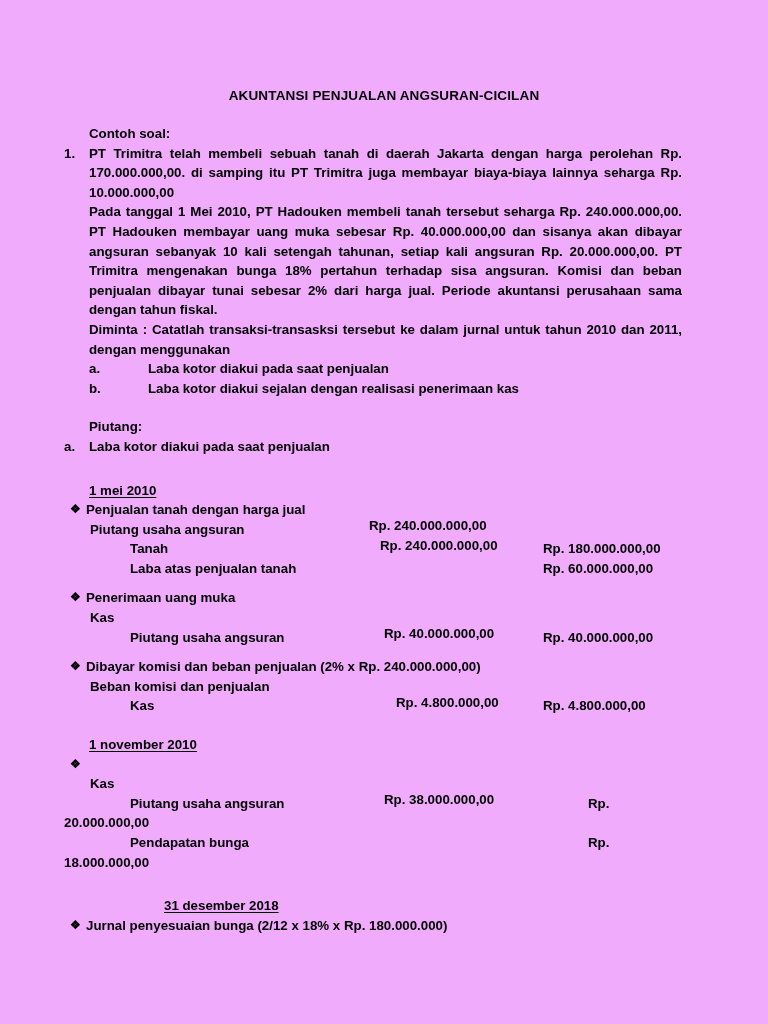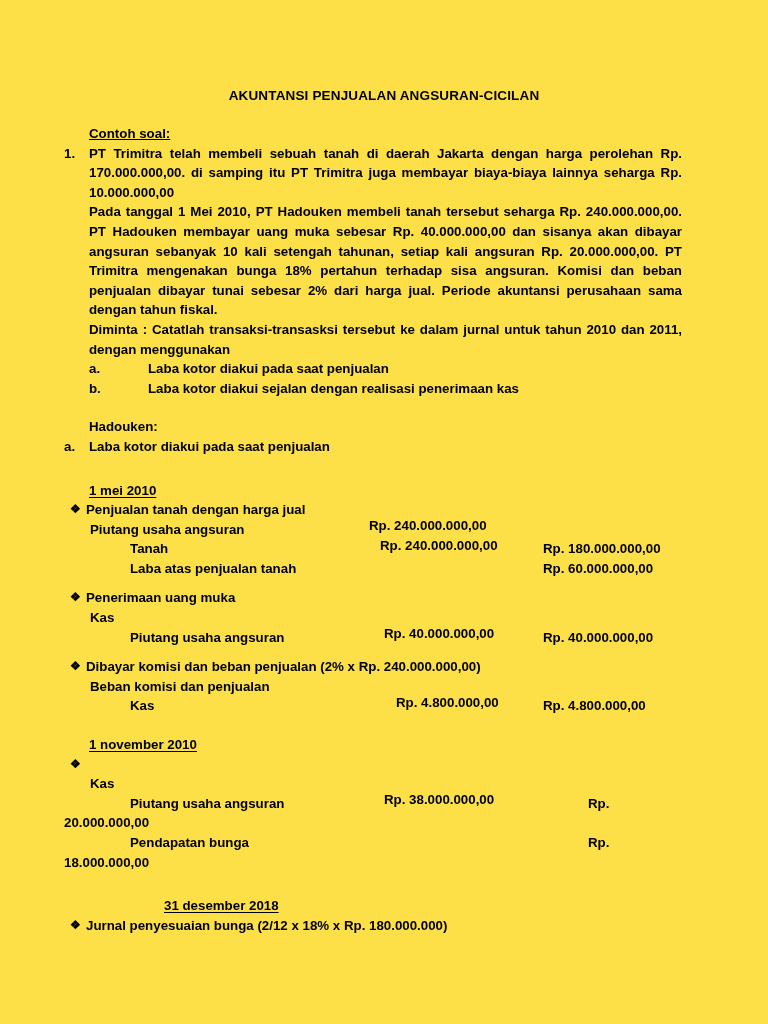--- a/index.html
+++ b/index.html
@@ -11,21 +11,21 @@
     width: 768px;
     height: 1024px;
     font-family: "Liberation Sans", sans-serif;
     color: #000000;
     overflow: hidden;
   }
   .page {
     position: relative;
     width: 768px;
     height: 1024px;
-    background: #fde047;
+    background: #f0abfc;
     box-sizing: border-box;
   }
   .doc-title {
     position: absolute;
     left: 0;
     top: 88px;
     width: 768px;
     text-align: center;
     font-size: 13.5px;
     font-weight: bold;
@@ -45,21 +45,20 @@
   }
   .para {
     font-size: 13.3px;
     font-weight: bold;
     line-height: 19.6px;
     text-align: justify;
     text-justify: inter-word;
   }
   .contoh {
     padding-left: 25px;
-    text-decoration: underline;
   }
   
   .num-item {
     position: relative;
     padding-left: 25px;
   }
   .num-marker {
     position: absolute;
     left: 0;
     top: 0;
@@ -182,21 +181,21 @@
       <span class="opt-marker">a.</span>
       <span class="opt-text">Laba kotor diakui pada saat penjualan</span>
     </div>
     <div class="opt-row">
       <span class="opt-marker">b.</span>
       <span class="opt-text">Laba kotor diakui sejalan dengan realisasi penerimaan kas</span>
     </div>
 
     <div class="spacer-md"></div>
 
-    <div class="line jawaban">Hadouken:</div>
+    <div class="line jawaban">Piutang:</div>
 
     <div class="ans-row">
       <span class="ans-marker">a.</span>
       <span>Laba kotor diakui pada saat penjualan</span>
     </div>
 
     <div class="spacer-lg"></div>
 
     <div class="date-head">
       <span>1 mei 2010</span>

